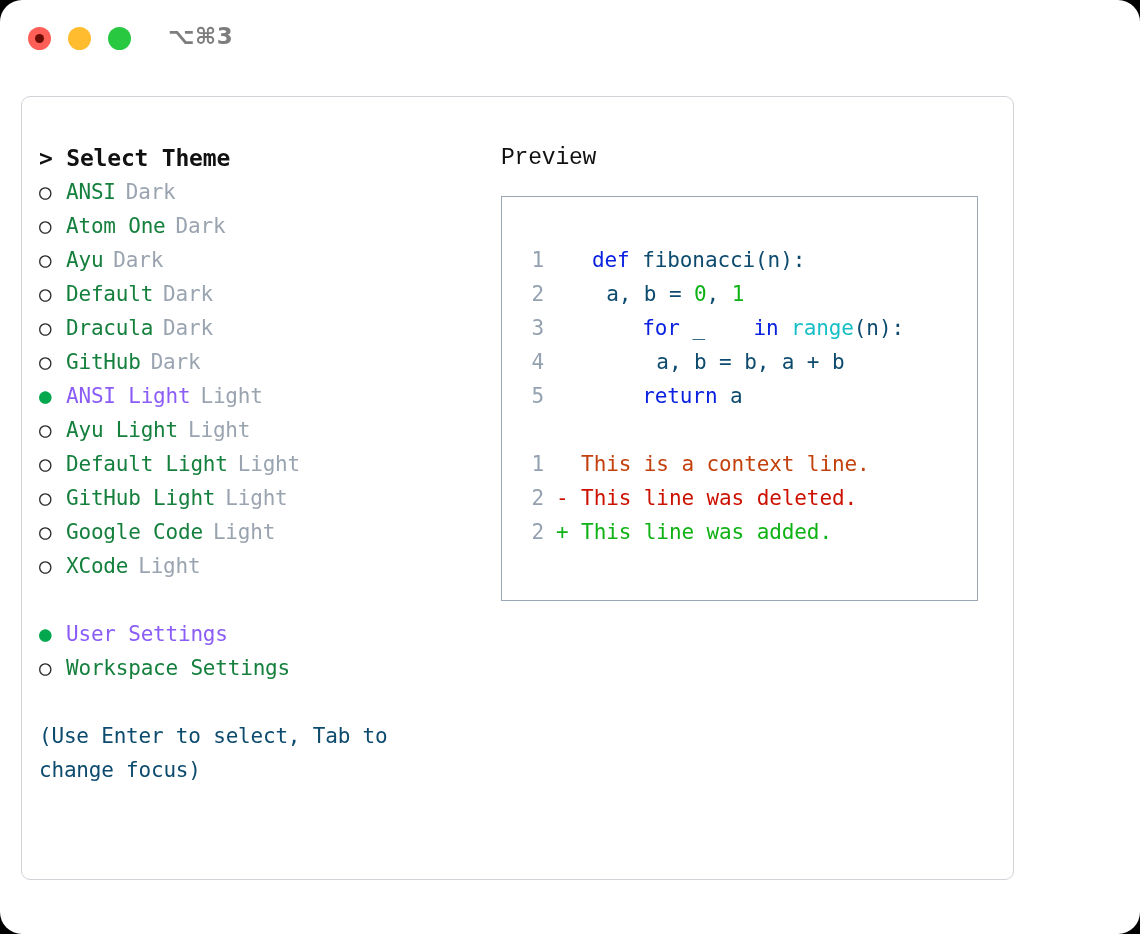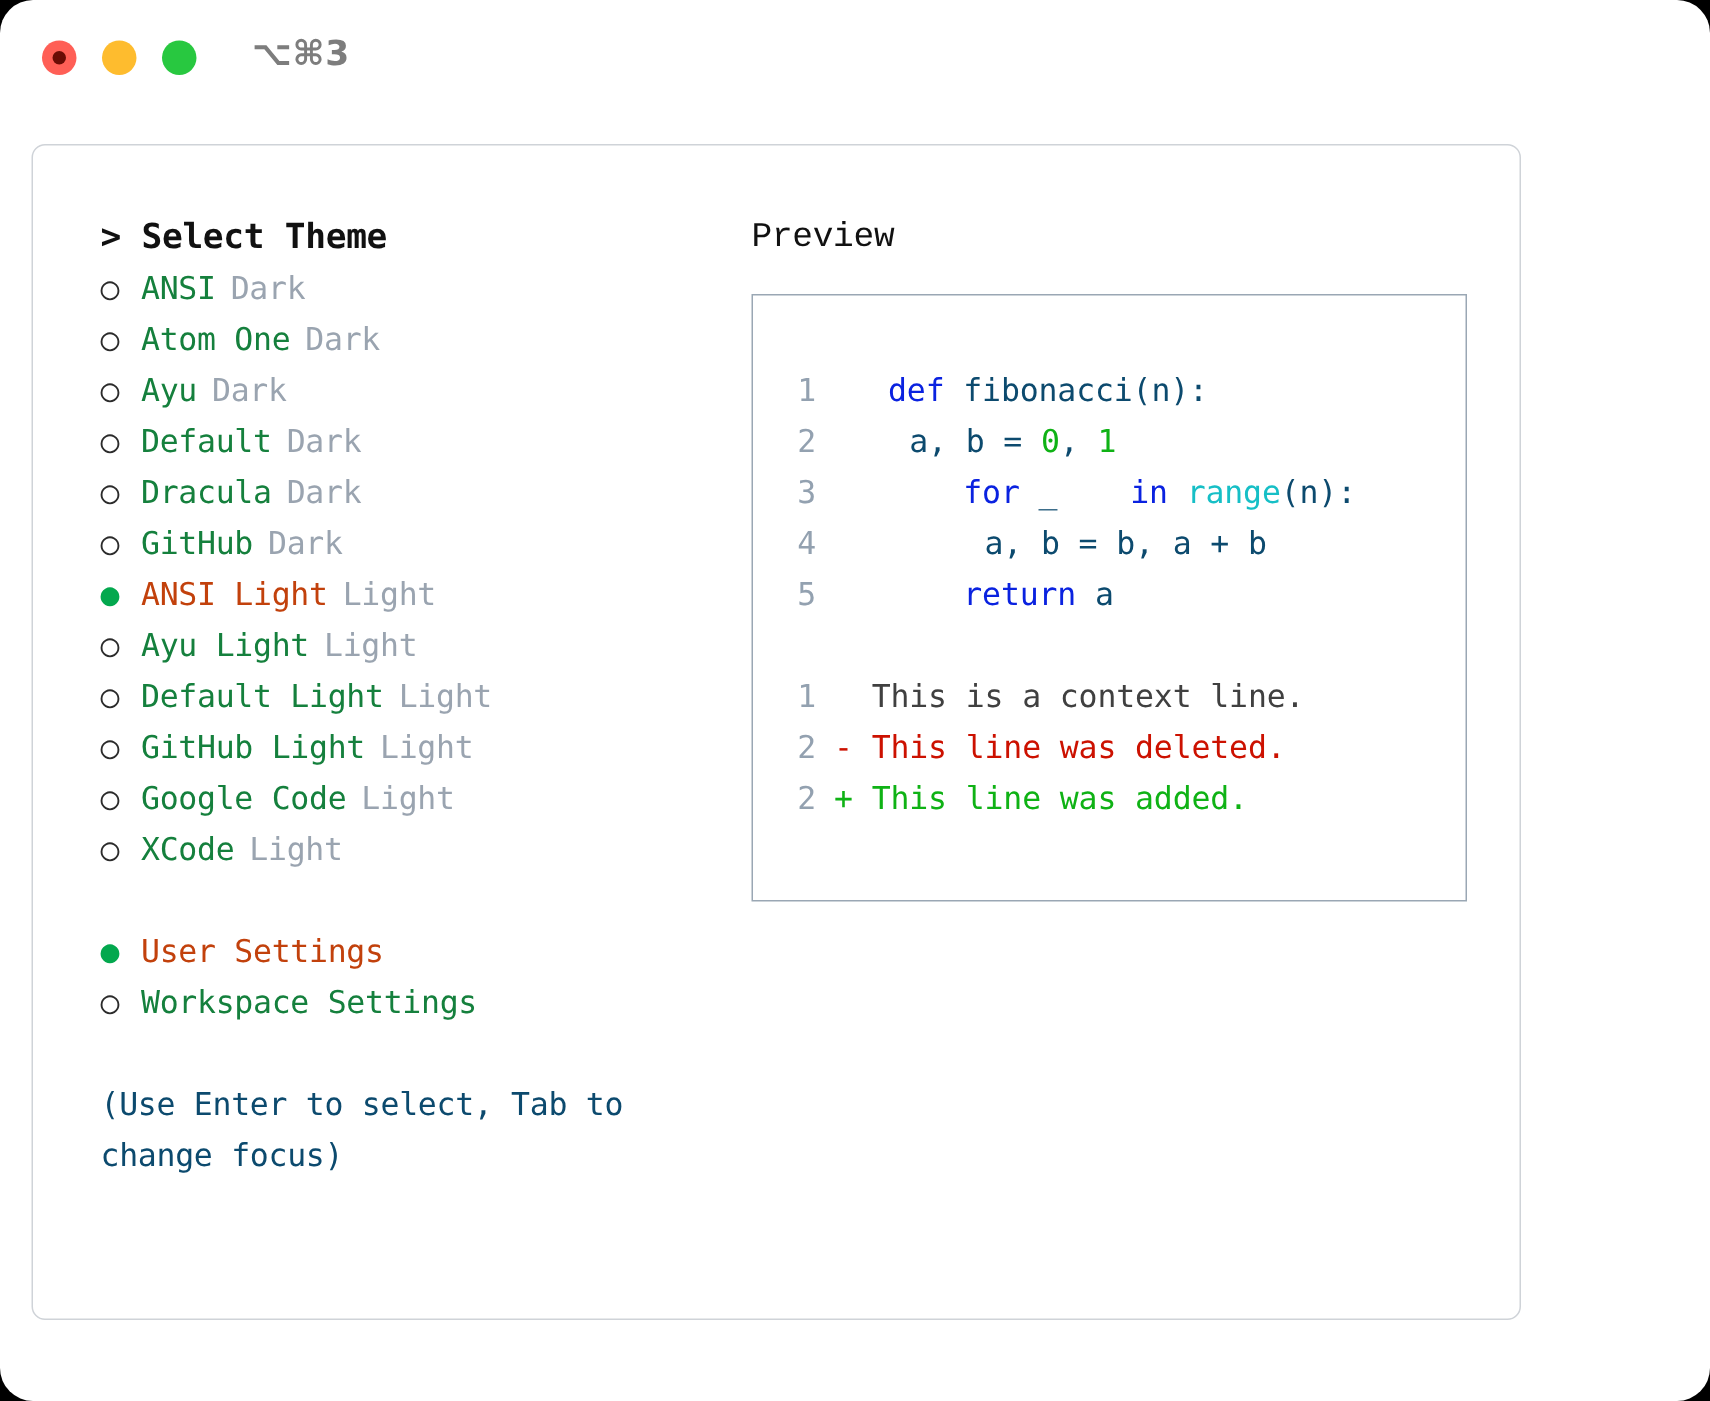--- a/index.html
+++ b/index.html
@@ -75,21 +75,20 @@
     box-sizing: border-box;
     background: #ffffff;
   }
 
   
   .left-col {
     position: absolute;
     left: 17px;
     top: 44px;
     width: 460px;
-    margin-left: 28px;
   }
   .section-head {
     font-size: 23px;
     font-weight: bold;
     color: #111111;
     line-height: 34px;
     white-space: pre;
     letter-spacing: -0.2px;
   }
   .section-head.plain {
@@ -107,21 +106,21 @@
   }
   .bullet {
     display: inline-block;
     width: 27px;
     flex: 0 0 27px;
     font-size: 21px;
     color: #2b2b2b;
   }
   .opt-row.selected .bullet { color: #03a84e; }
   .opt-label { color: #15803d; }
-  .opt-row.selected .opt-label { color: #c2410c; }
+  .opt-row.selected .opt-label { color: #8b5cf6; }
   .opt-suffix { color: #9aa4b0; padding-left: 10px; }
 
   .spacer-sm { height: 34px; }
 
   .hint {
     margin-top: 34px;
     font-size: 21px;
     line-height: 34px;
     color: #0c4a6e;
     width: 410px;
@@ -170,21 +169,21 @@
     text-align: right;
     color: #93a1b0;
     padding-right: 12px;
   }
   .code-text { color: #1a1a1a; }
 
   .tok-kw   { color: #0a22e0; margin-left: 36px; }
   .tok-num  { color: #0fb215; }
   .tok-fn   { color: #16bfc6; }
   .tok-pln  { color: #0c4a6e; }
-  .tok-ctx  { color: #404040; }
+  .tok-ctx  { color: #c2410c; }
   .tok-del  { color: #cc1100; }
   .tok-add  { color: #0fb215; }
 
   .diff-gap { height: 34px; }
 </style>
 </head>
 <body>
 
 <div class="window">
 

